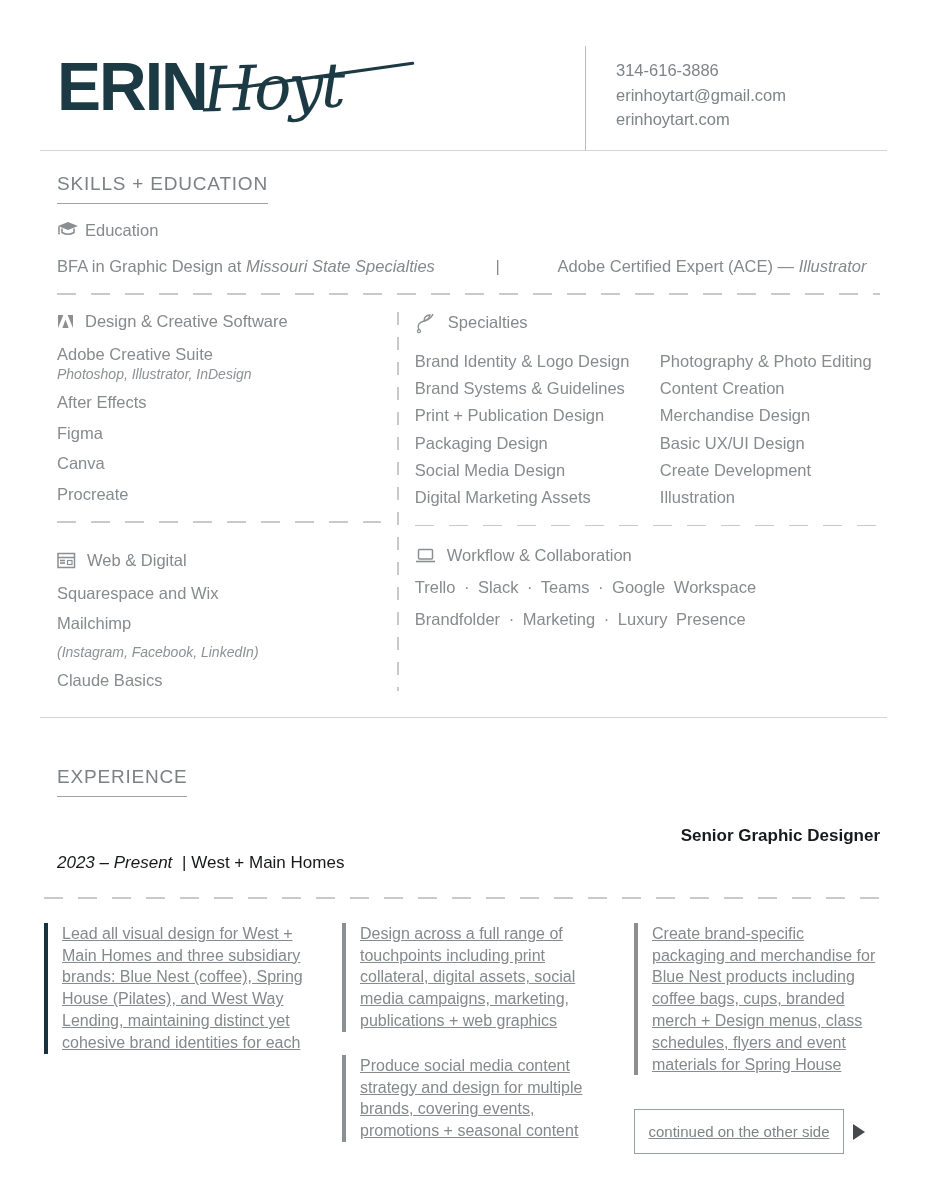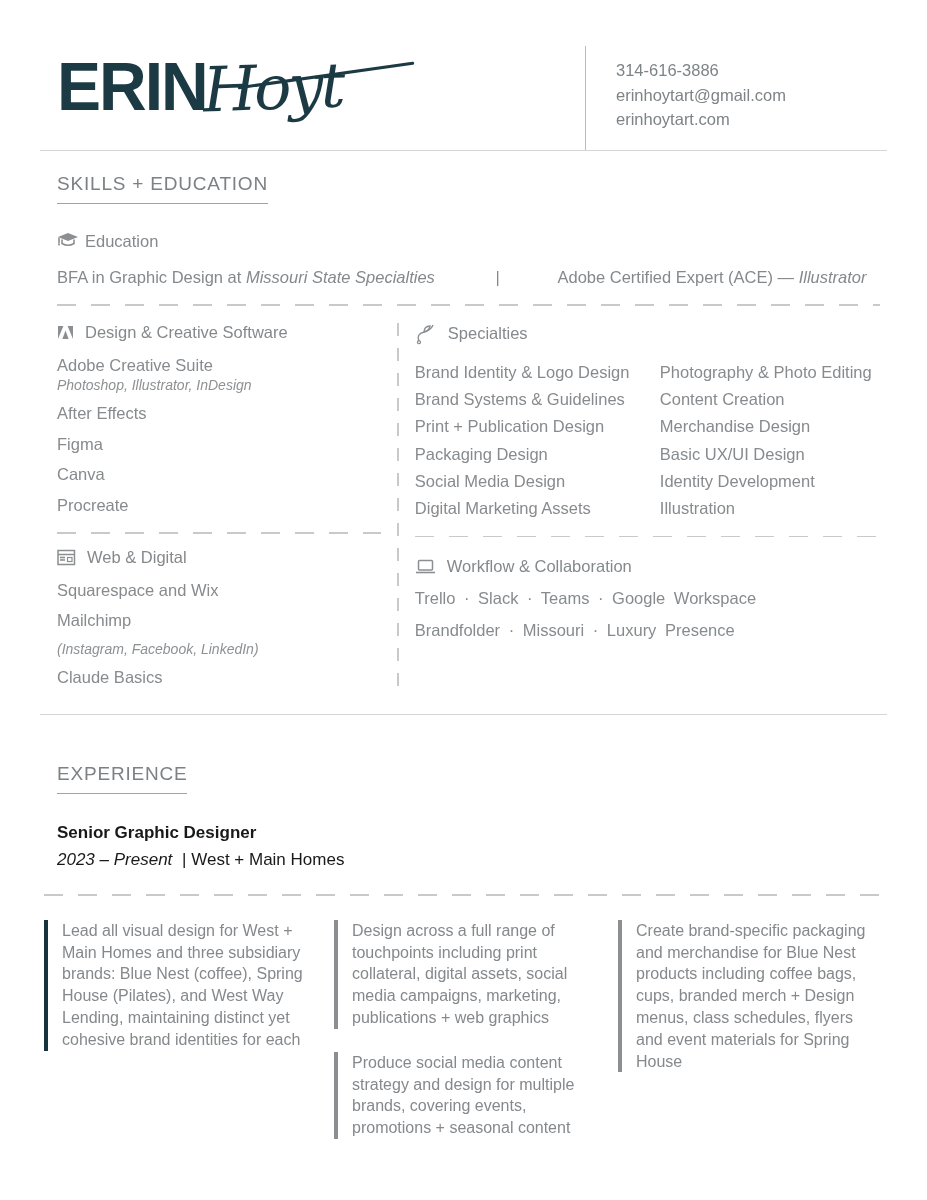--- a/index.html
+++ b/index.html
@@ -41,52 +41,52 @@
   }
 
   
   .dash-h { height: 1.8px; background: repeating-linear-gradient(90deg, #c7c9cb 0 19px, transparent 19px 34px); }
   .v-dash { width: 1.8px; background: repeating-linear-gradient(180deg, #c7c9cb 0 13px, transparent 13px 25px); }
 
   
   .skills { padding: 22px 47px 16px 57px; }
   .group-head { display: flex; align-items: center; gap: 11px; font-size: 16.5px; color: #85898c; }
   .group-head .icon { display: inline-flex; flex: none; }
-  .edu-head { margin-top: 27px; gap: 6px; }
+  .edu-head { margin-top: 16px; gap: 6px; }
   .edu-line { margin-top: 17px; font-size: 16.5px; color: #85898c; }
   .edu-sep { display: inline-block; margin: 0 54px 0 56px; color: #85898c; }
   .it { font-style: italic; }
   .skills .dash-top { margin-top: 17px; }
 
   .skills-cols { display: flex; margin-top: 17px; min-height: 342px; }
   .col-left { width: 340px; }
   .col-right { flex: 1; padding-left: 16px; }
 
   .item { font-size: 16.5px; color: #878b8e; margin-top: 9.5px; line-height: 21px; }
   .item-first { margin-top: 13px; }
   .sub { font-size: 14px; font-style: italic; color: #8d9194; line-height: 17px; margin-top: 1px; }
   .col-left .dash-mid { margin: 16px 0 0 0; width: 324px; }
-  .web-head { margin-top: 14px; }
+  .web-head { margin-top: 28px; }
 
   .spec-grid { display: grid; grid-template-columns: 245px 1fr; margin-top: 14px; }
   .spec-item { font-size: 16.5px; line-height: 27.3px; color: #878b8e; }
   .col-right .dash-mid { margin-top: 13px; margin-right: 2px; }
   .wf-head { margin-top: 20px; }
   .wf-line { font-size: 16.5px; color: #878b8e; margin-top: 13px; word-spacing: 4px; }
 
   .sep-skills-exp { margin-top: 26px; }
 
   
   .experience { padding: 32px 47px 0 57px; }
   .job { margin-top: 29px; }
-  .job-title { font-size: 17px; font-weight: bold; color: #17191b; }
+  .job-title { font-size: 17px; font-weight: bold; color: #17191b; text-align: right; }
   .job-meta { font-size: 17px; color: #17191b; margin-top: 7px; }
   .job-meta .company { margin-left: 5px; }
   .exp-dash { margin: 24px -6px 0 -13px; }
-  .exp-cols { display: grid; grid-template-columns: 262px 256px 1fr; column-gap: 28px; margin: 24px 0 0 -13px; }
+  .exp-cols { display: grid; grid-template-columns: 262px 256px 1fr; column-gap: 36px; margin: 24px 0 0 -13px; text-decoration: underline; }
   .bullet {
     border-left: 4.5px solid #8b8f92; padding-left: 14px;
     font-size: 16px; line-height: 21.8px; color: #85898c; margin-bottom: 23px;
   }
   .bullet.accent { border-left-color: #17333e; }
   .continued-box {
     position: relative; margin-top: 34px; margin-right: 36px;
     border: 1.6px solid #989da0; padding: 13px 8px; text-align: center;
     font-size: 15px; color: #7e8386;
   }
@@ -208,38 +208,38 @@
             <div class="spec-item">Print + Publication Design</div>
             <div class="spec-item">Packaging Design</div>
             <div class="spec-item">Social Media Design</div>
             <div class="spec-item">Digital Marketing Assets</div>
           </div>
           <div>
             <div class="spec-item">Photography &amp; Photo Editing</div>
             <div class="spec-item">Content Creation</div>
             <div class="spec-item">Merchandise Design</div>
             <div class="spec-item">Basic UX/UI Design</div>
-            <div class="spec-item">Identity Development</div>
+            <div class="spec-item">Create Development</div>
             <div class="spec-item">Illustration</div>
           </div>
         </div>
 
         <div class="dash-h dash-mid"></div>
 
         <div class="group-head wf-head">
           <span class="icon">
             <svg class="glyph" width="21" height="16" viewBox="0 0 21 16">
               <rect x="3.5" y="1.5" width="14" height="9.5" rx="1" stroke-width="1.5"></rect>
               <path d="M1,13.5 h19" stroke-width="1.6"></path>
             </svg>
           </span>
           <span>Workflow &amp; Collaboration</span>
         </div>
         <div class="wf-line">Trello · Slack · Teams · Google Workspace</div>
-        <div class="wf-line">Brandfolder · Missouri · Luxury Presence</div>
+        <div class="wf-line">Brandfolder · Marketing · Luxury Presence</div>
       </div>
     </div>
 
     <hr class="hline sep-skills-exp" style="margin-left:-17px;margin-right:-7px;">
   </div>
 
   <div class="experience">
     <div class="section-title">EXPERIENCE</div>
 
     <div class="job">
@@ -255,17 +255,21 @@
     <div class="exp-cols">
       <div>
         <div class="bullet accent">Lead all visual design for West + Main Homes and three subsidiary brands: Blue Nest (coffee), Spring House (Pilates), and West Way Lending, maintaining distinct yet cohesive brand identities for each</div>
       </div>
       <div>
         <div class="bullet">Design across a full range of touchpoints including print collateral, digital assets, social media campaigns, marketing, publications + web graphics</div>
         <div class="bullet">Produce social media content strategy and design for multiple brands, covering events, promotions + seasonal content</div>
       </div>
       <div>
         <div class="bullet">Create brand-specific packaging and merchandise for Blue Nest products including coffee bags, cups, branded merch + Design menus, class schedules, flyers and event materials for Spring House</div>
+        <div class="continued-box">
+          <span>continued on the other side</span>
+          <span class="continued-arrow"></span>
+        </div>
       </div>
     </div>
   </div>
 
 </div>
 
 </body></html>

